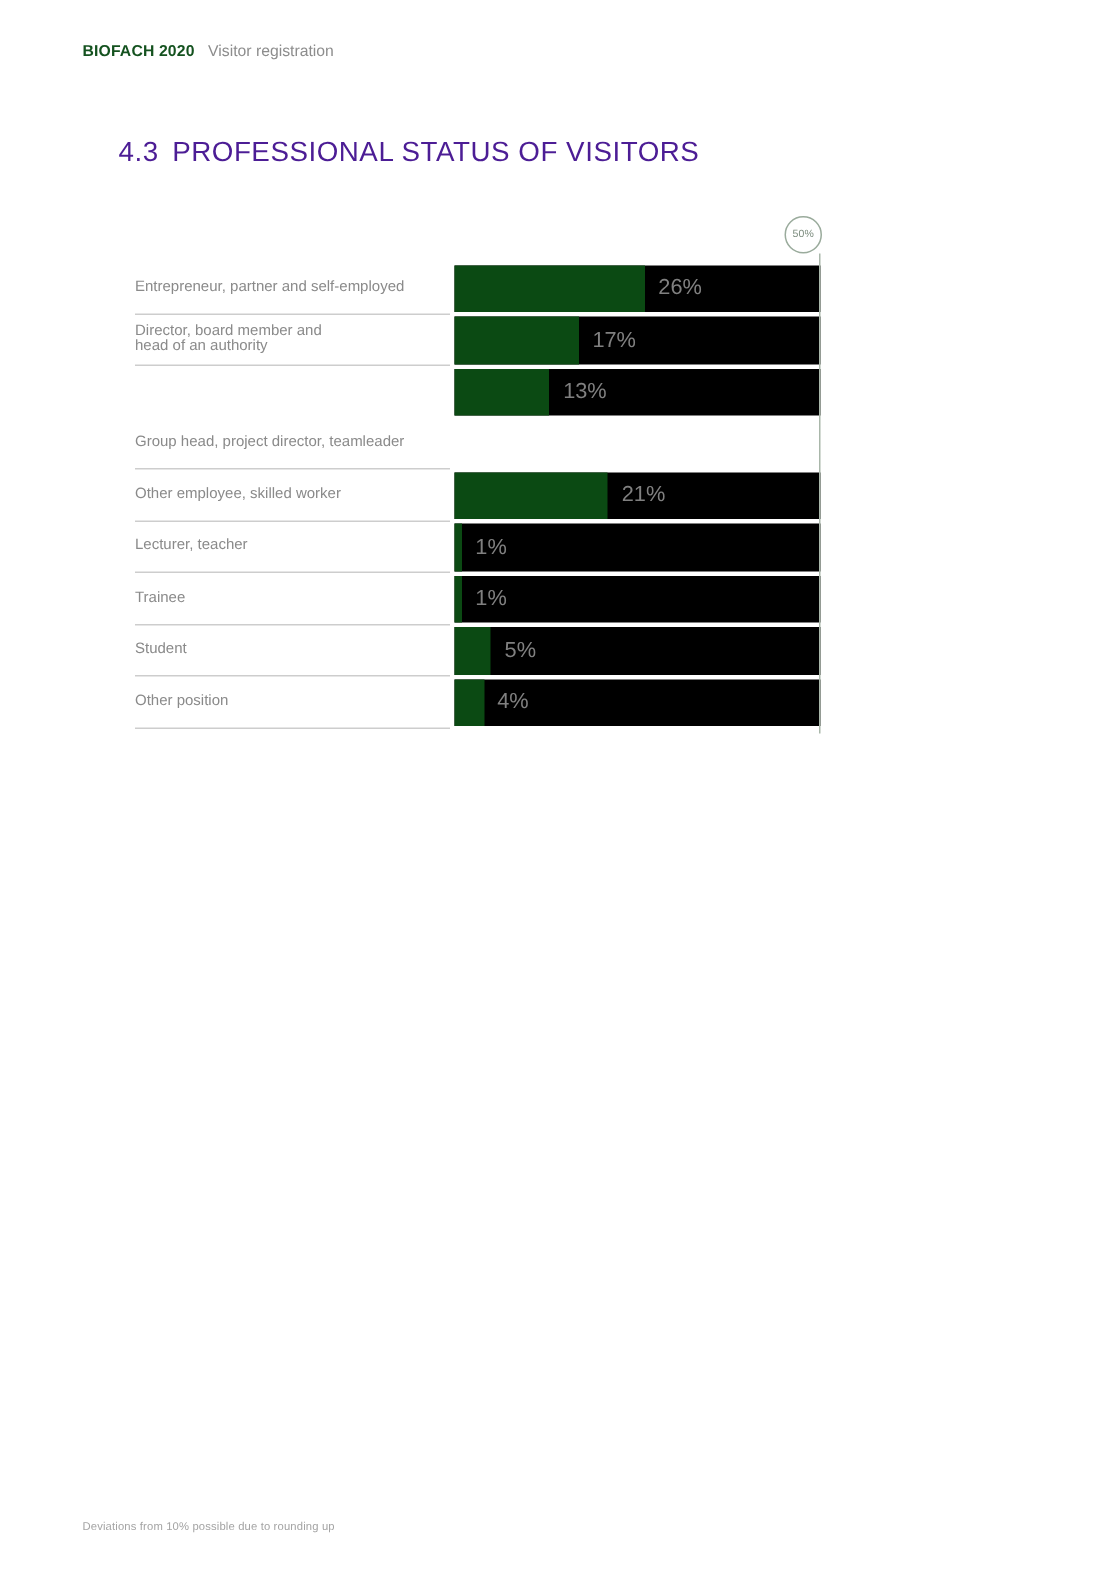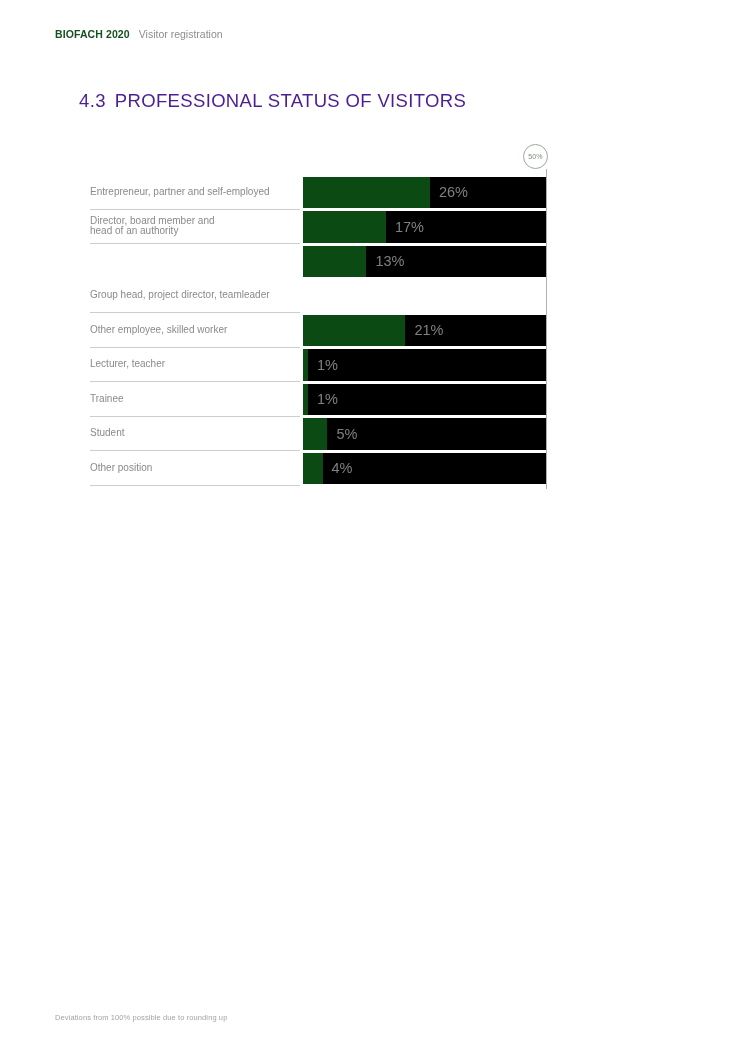--- a/index.html
+++ b/index.html
@@ -277,13 +277,13 @@
           <span>Other position</span>
         </div>
         <div class="row-track">
           <div class="row-fill" style="width: 19.52px;"></div>
           <div class="row-value" style="left: 28.52px;">4%</div>
         </div>
       </div>
     </div>
 </div>
 
-<div class="footnote">Deviations from 100% possible due to rounding up</div>
+<div class="footnote">Deviations from 10% possible due to rounding up</div>
 
 </body></html>

